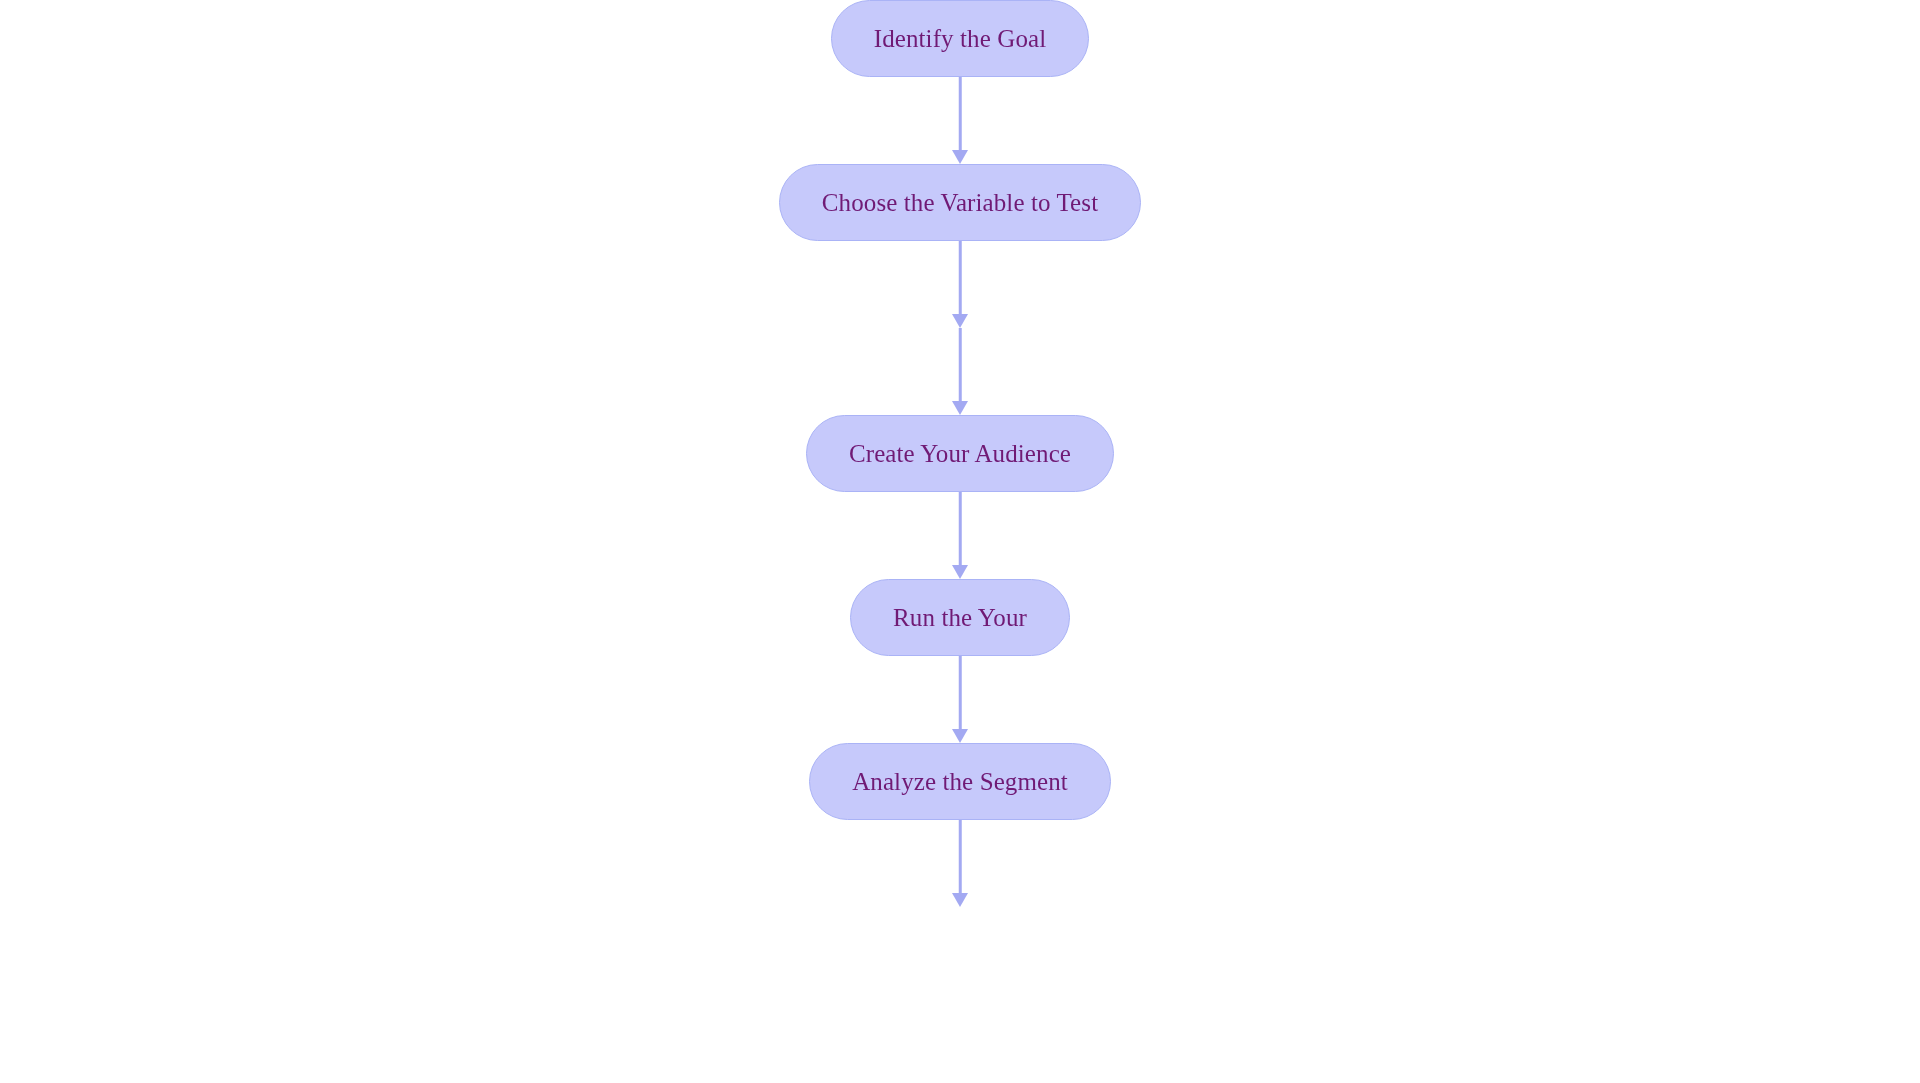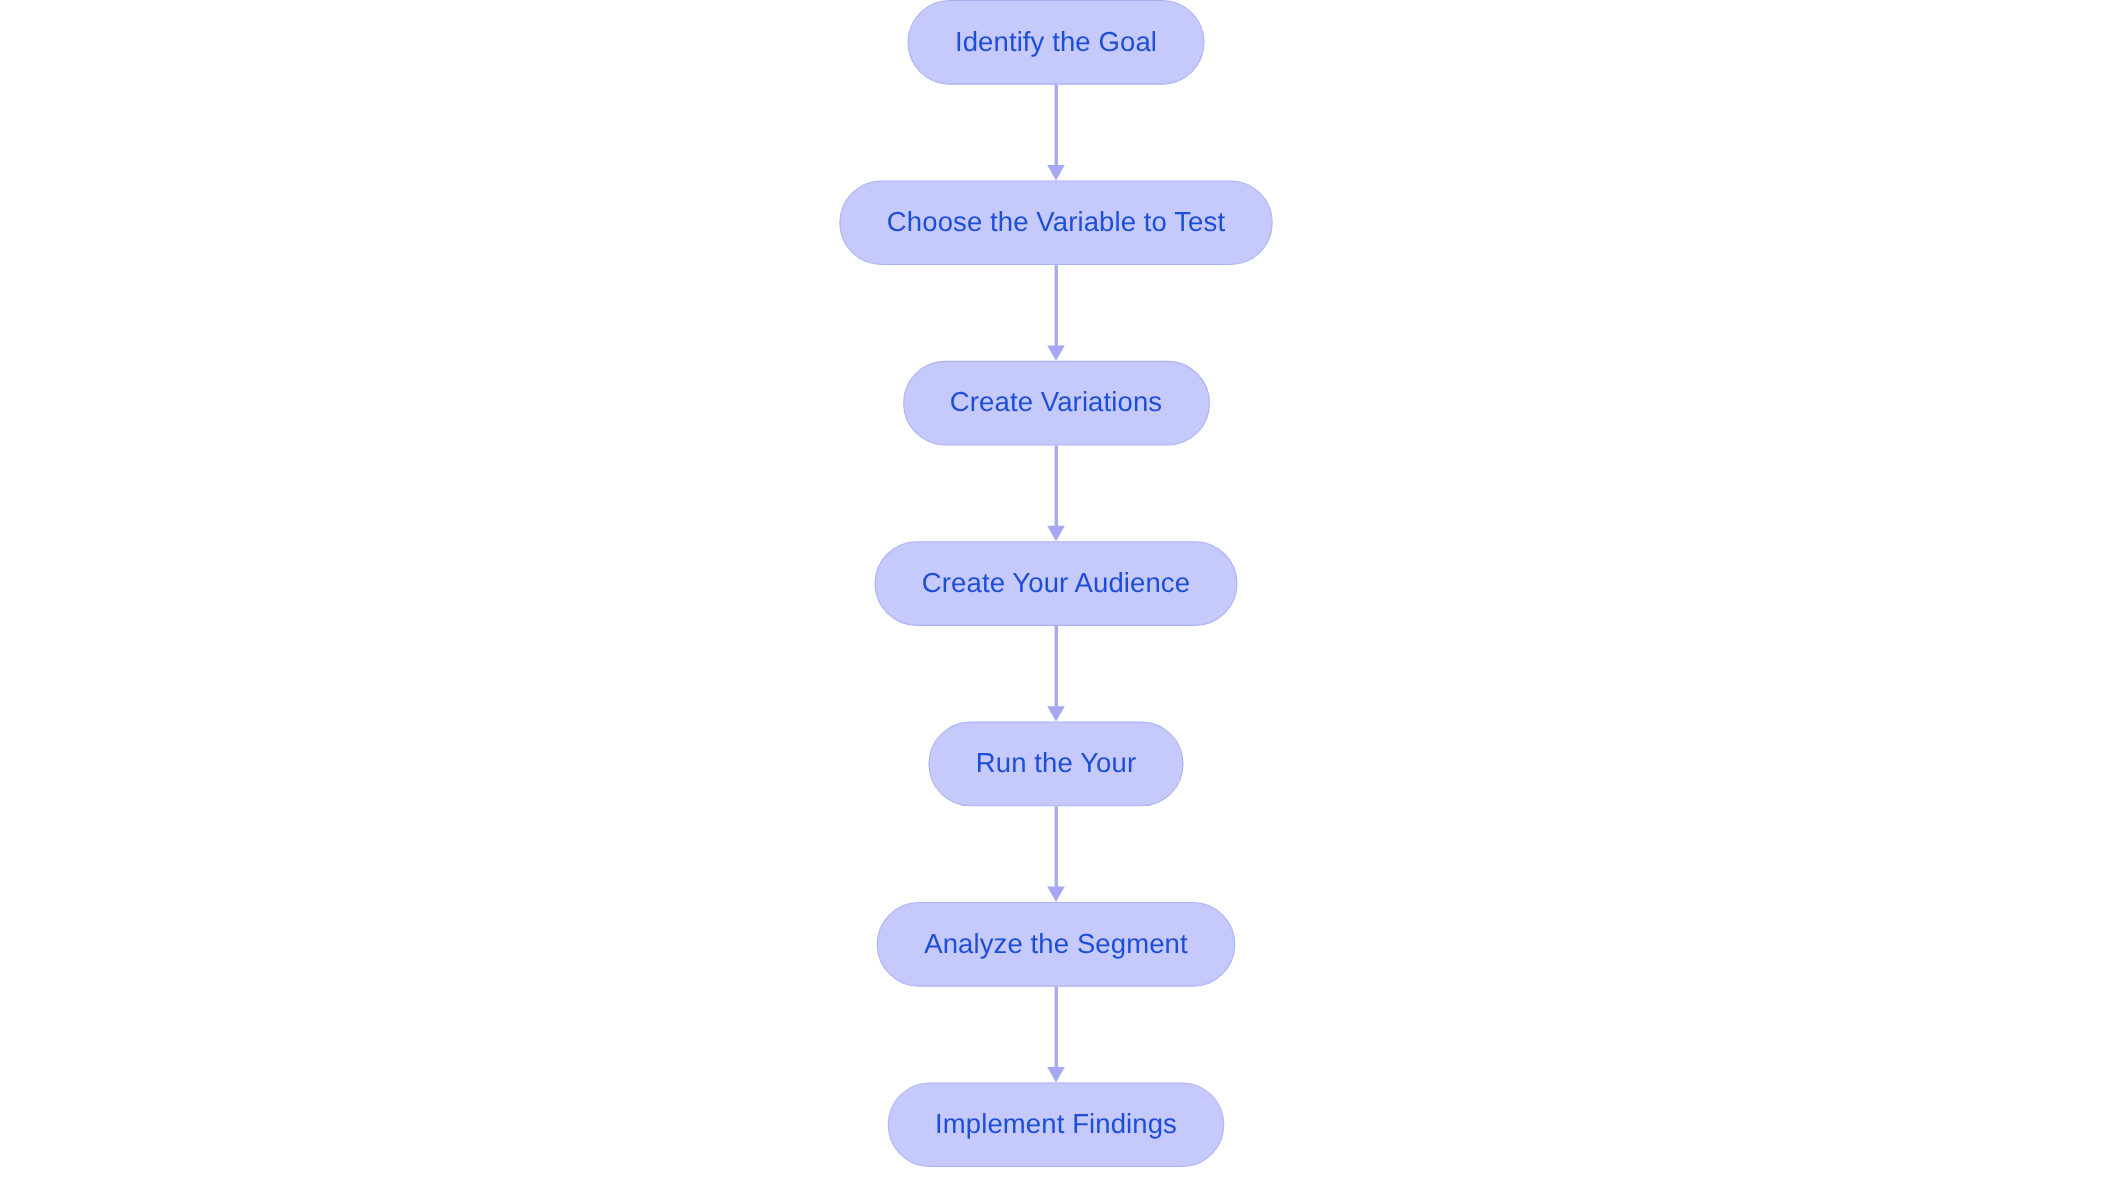--- a/index.html
+++ b/index.html
@@ -47,24 +47,25 @@
     border: 1.5px solid #aab3f6;
     border-radius: 40px;
     color: #3333cc;
     font-size: 25px;
     font-weight: 400;
     letter-spacing: 0.1px;
     white-space: nowrap;
     line-height: 1;
   }
   .node-label {
-    color: #1d4ed8;
+    color: #701a75;
     font-size: 25px;
     line-height: 1;
     display: block;
+    font-family: Liberation Serif, serif;
   }
 
   
   .connector {
     width: 20px;
     height: 87px;
     position: relative;
     display: flex;
     justify-content: center;
   }
@@ -106,23 +107,20 @@
 
     <div class="node">
       <span class="node-label">Choose the Variable to Test</span>
     </div>
 
     <div class="connector">
       <div class="connector-line"></div>
       <div class="connector-arrow"></div>
     </div>
 
-    <div class="node">
-      <span class="node-label">Create Variations</span>
-    </div>
 
     <div class="connector">
       <div class="connector-line"></div>
       <div class="connector-arrow"></div>
     </div>
 
     <div class="node">
       <span class="node-label">Create Your Audience</span>
     </div>
 
@@ -142,18 +140,15 @@
 
     <div class="node">
       <span class="node-label">Analyze the Segment</span>
     </div>
 
     <div class="connector">
       <div class="connector-line"></div>
       <div class="connector-arrow"></div>
     </div>
 
-    <div class="node">
-      <span class="node-label">Implement Findings</span>
-    </div>
 
   </div>
 </div>
 
 </body></html>

